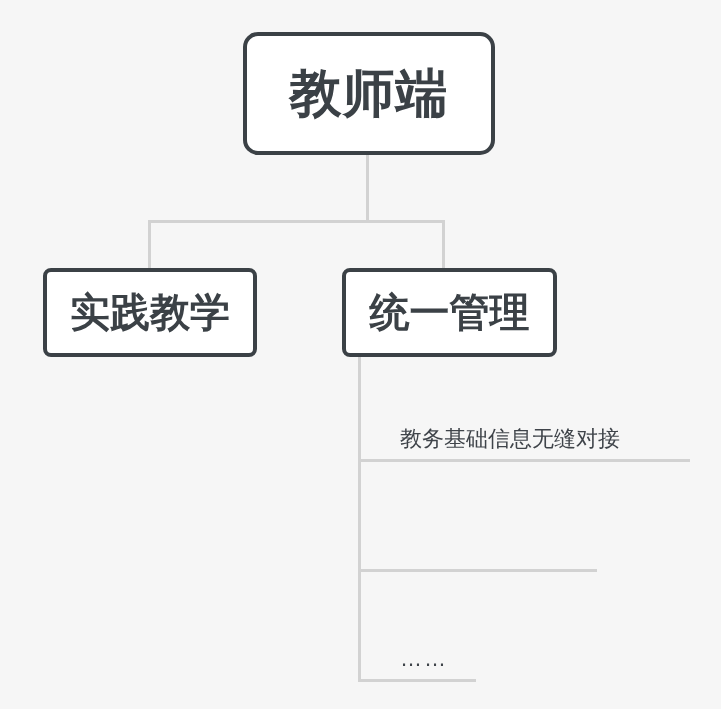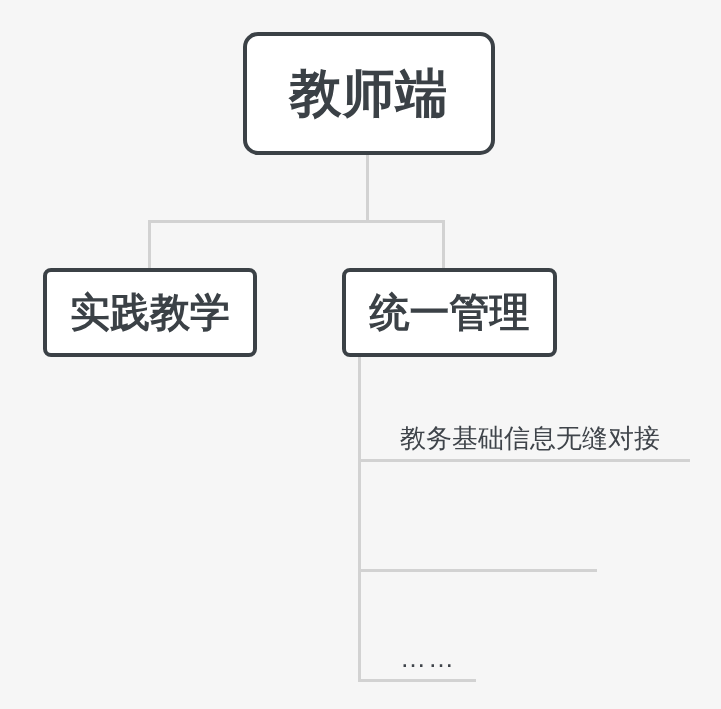--- a/index.html
+++ b/index.html
@@ -53,21 +53,21 @@
     font-size: 40px;
   }
   .node-child-1 { left: 43px;  top: 268px; width: 214px; height: 89px; }
   .node-child-2 { left: 342px; top: 268px; width: 215px; height: 89px; }
 
   
   .subitem {
     position: absolute;
     left: 400px;
     color: var(--item-text, #3f444a);
-    font-size: 26px;
+    font-size: 22px;
     line-height: 25px;
     white-space: nowrap;
     text-align: center;
   }
   .subitem-1 { top: 426px; }
   .subitem-2 { top: 536px; }
   .subitem-3 { top: 646px; letter-spacing: 2px; }
 </style>
 </head>
 <body>

